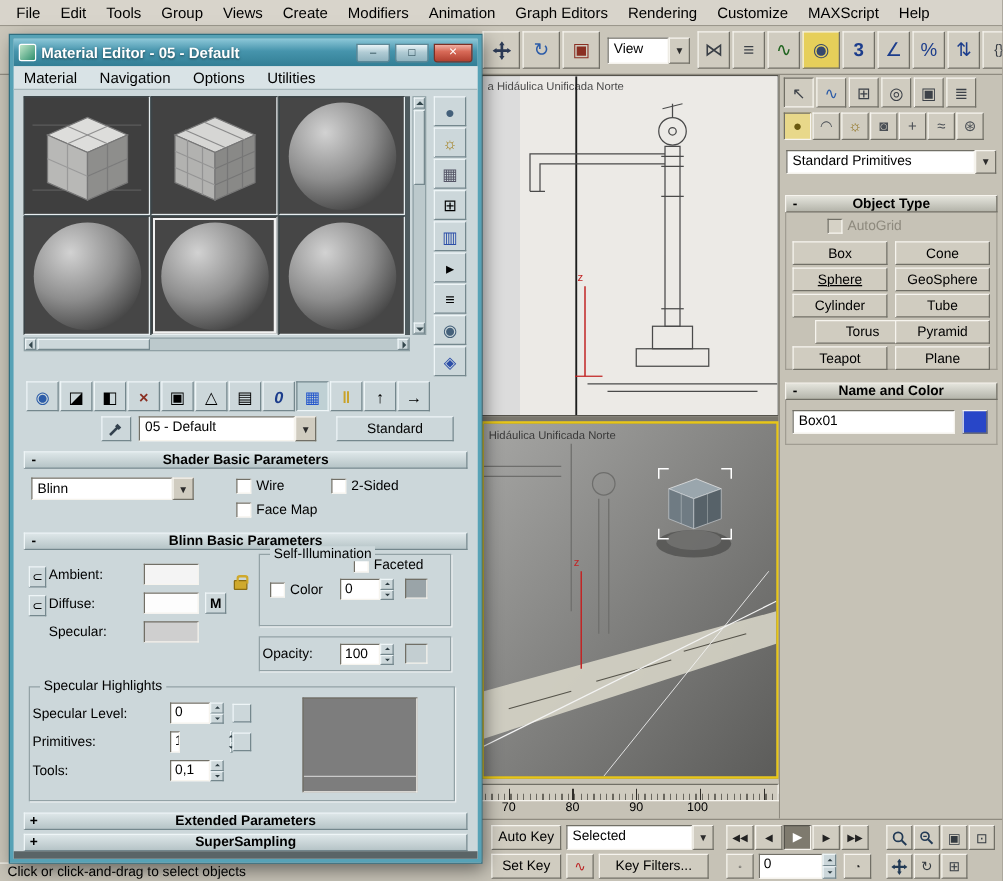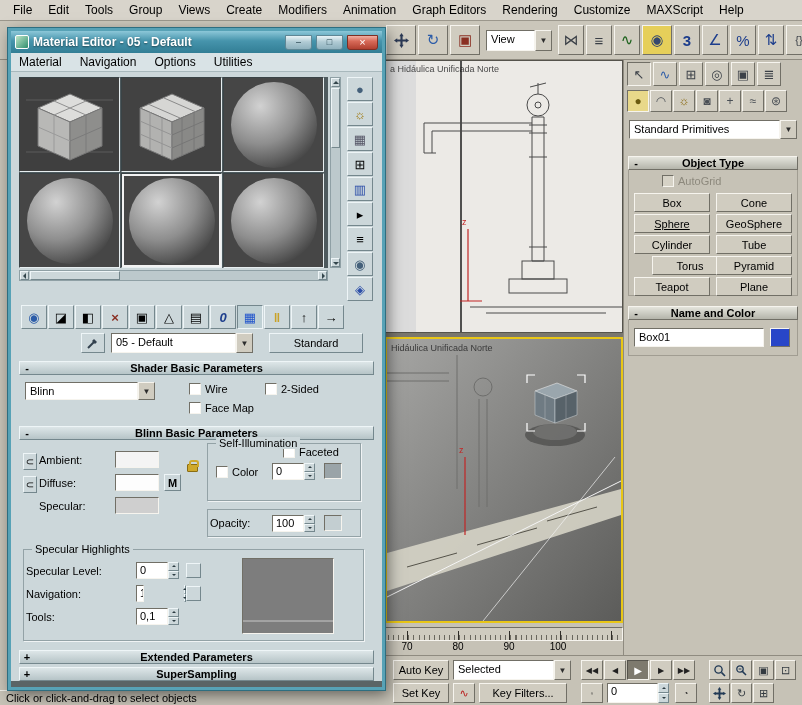--- a/index.html
+++ b/index.html
@@ -642,21 +642,21 @@
         <span class="glabel">Specular Highlights</span>
         <span class="lbl-r" style="position:absolute;left:2px;top:15px;width:106px;">Specular Level:</span>
         <span class="spinner" style="position:absolute;left:112px;top:12px;width:43px;">
           <span class="sval">0</span>
           <span class="sarrows">
               <i class="su"></i>
               <i class="sd"></i>
             </span>
         </span>
         <span class="btn me-raised mini" style="position:absolute;left:162px;top:13px;"></span>
-        <span class="lbl-r" style="position:absolute;left:2px;top:38px;width:106px;">Navigation:</span>
+        <span class="lbl-r" style="position:absolute;left:2px;top:38px;width:106px;">Primitives:</span>
         <span class="spinner" style="position:absolute;left:112px;top:35px;width:43px;gap:40px;">
           <span class="sval">10</span>
           <span class="sarrows">
               <i class="su"></i>
               <i class="sd"></i>
             </span>
         </span>
         <span class="btn me-raised mini" style="position:absolute;left:162px;top:36px;"></span>
         <span class="lbl-r" style="position:absolute;left:2px;top:61px;width:106px;">Tools:</span>
         <span class="spinner" style="position:absolute;left:112px;top:58px;width:43px;">

